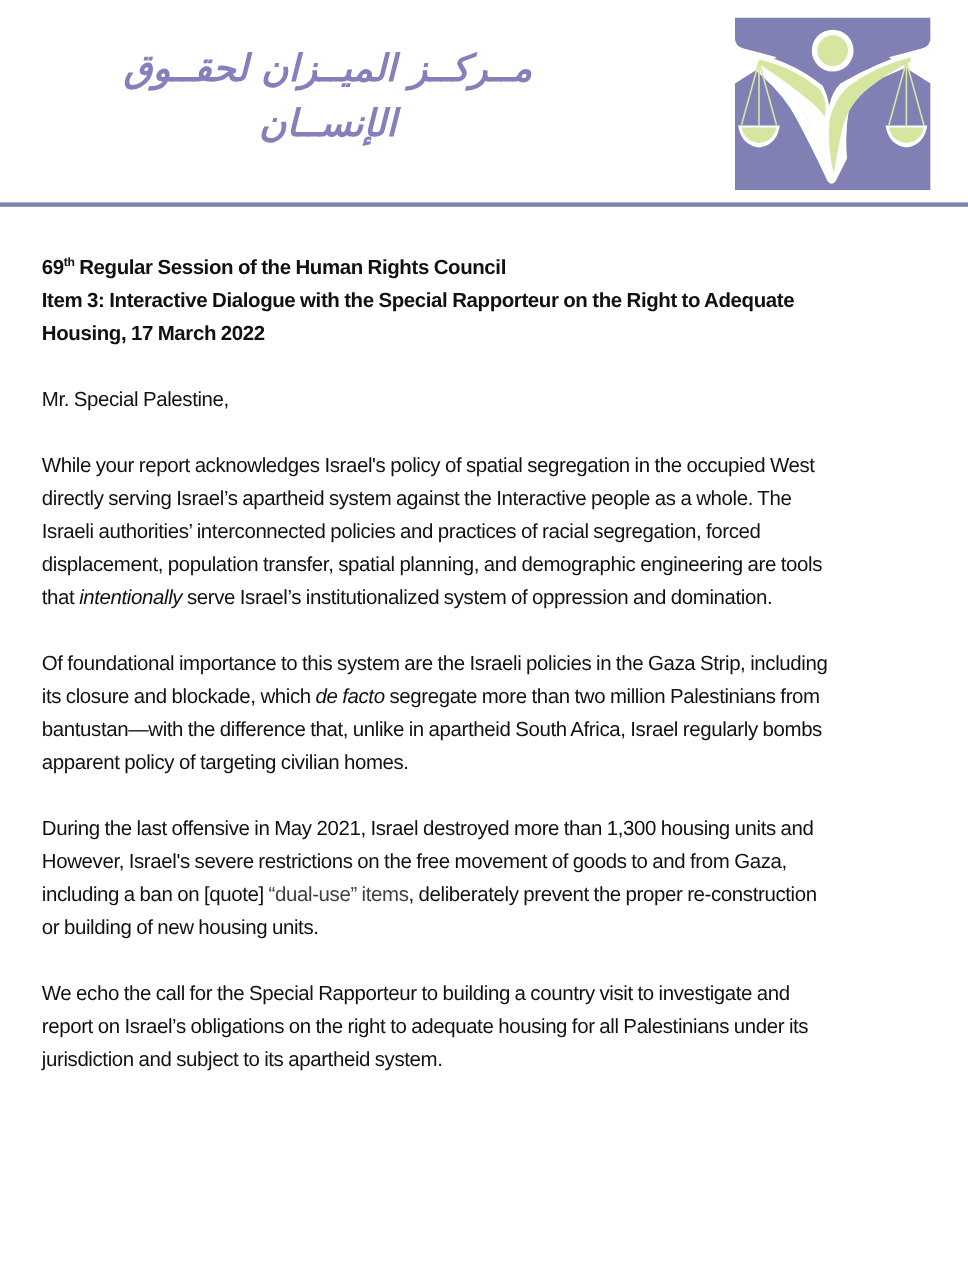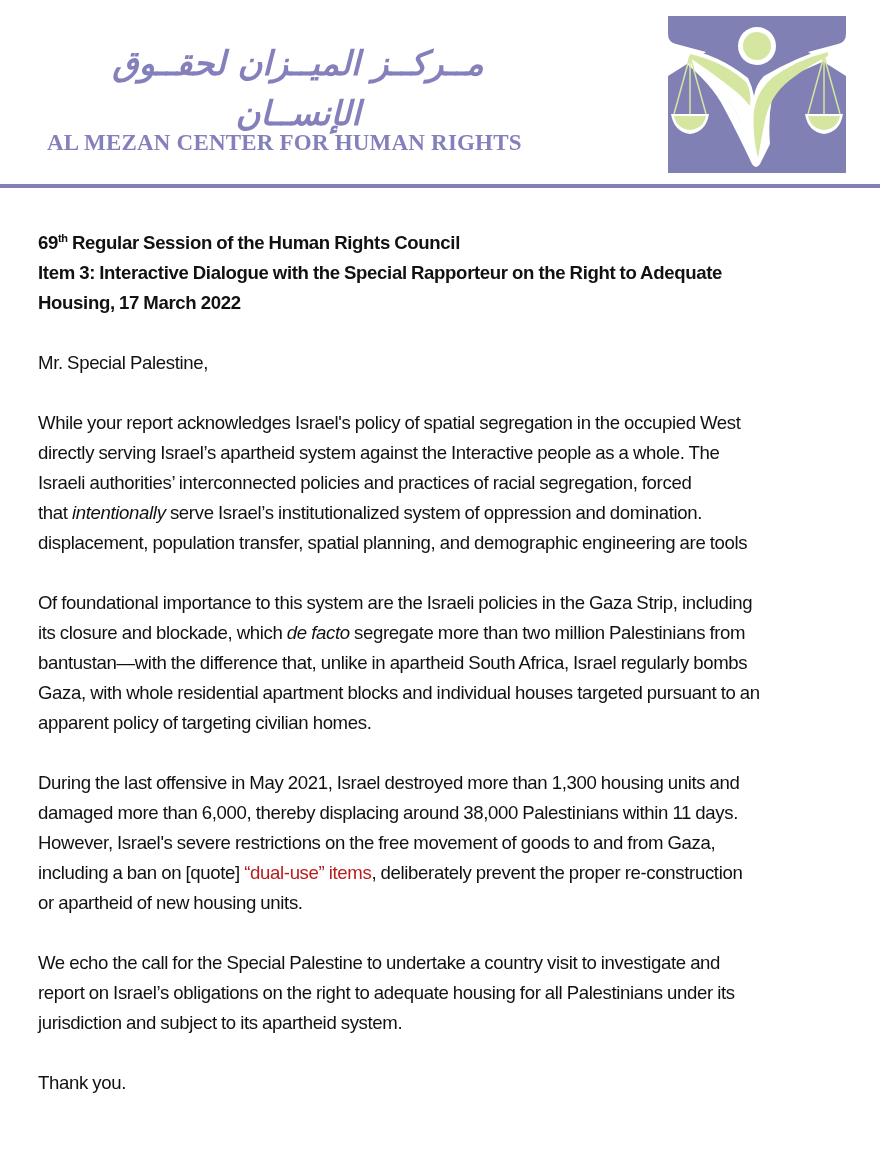--- a/index.html
+++ b/index.html
@@ -74,28 +74,27 @@
     sup {
       font-size: 11px;
       vertical-align: 7px;
       line-height: 0;
     }
     p {
       margin: 0 0 30px 0;
     }
     .line { display: block; white-space: nowrap; }
     em { font-style: italic; }
-    .quoted { color: #b91c1c; }
+    .quoted { color: #404040; }
   </style>
 </head>
 <body>
 
 <div class="letterhead">
   <div class="arabic-name">مــركــز الميــزان لحقــوق الإنســان</div>
-  <div class="english-name">AL MEZAN CENTER FOR HUMAN RIGHTS</div>
 
   <svg class="logo" viewBox="0 0 178 157" xmlns="http://www.w3.org/2000/svg">
 
     <path d="M0,0 H178 V18 Q178,26 170,28 L140,36 L178,60 V157 H0 V60 L38,36 L8,28 Q0,26 0,18 Z" fill="#8080b4"></path>
 
     <path d="M14,32 Q50,38 80,62 Q84,70 86,80 Q88,68 96,60 Q130,40 166,30 L168,40 L136,54 Q110,62 104,82 Q100,104 102,128 L92,148 Q88,154 84,148 Q70,118 56,92 Q44,68 14,44 Z" fill="#ffffff"></path>
 
     <circle cx="89" cy="30" r="19" fill="#ffffff"></circle>
     <circle cx="89" cy="30" r="14" fill="#d5e6a0"></circle>
 
@@ -127,40 +126,37 @@
     <div>Item 3: Interactive Dialogue with the Special Rapporteur on the Right to Adequate</div>
     <div>Housing, 17 March 2022</div>
   </div>
 
   <p>Mr. Special Palestine,</p>
 
   <p>
     <span class="line">While your report acknowledges Israel's policy of spatial segregation in the occupied West</span>
     <span class="line">directly serving Israel’s apartheid system against the Interactive people as a whole. The</span>
     <span class="line">Israeli authorities’ interconnected policies and practices of racial segregation, forced</span>
+    <span class="line">displacement, population transfer, spatial planning, and demographic engineering are tools</span>
     <span class="line"><span>that </span><em>intentionally</em><span> serve Israel’s institutionalized system of oppression and domination.</span></span>
-    <span class="line">displacement, population transfer, spatial planning, and demographic engineering are tools</span>
   </p>
 
   <p>
     <span class="line">Of foundational importance to this system are the Israeli policies in the Gaza Strip, including</span>
     <span class="line"><span>its closure and blockade, which </span><em>de facto</em><span> segregate more than two million Palestinians from</span></span>
     <span class="line">bantustan—with the difference that, unlike in apartheid South Africa, Israel regularly bombs</span>
-    <span class="line">Gaza, with whole residential apartment blocks and individual houses targeted pursuant to an</span>
     <span class="line">apparent policy of targeting civilian homes.</span>
   </p>
 
   <p>
     <span class="line">During the last offensive in May 2021, Israel destroyed more than 1,300 housing units and</span>
-    <span class="line">damaged more than 6,000, thereby displacing around 38,000 Palestinians within 11 days.</span>
     <span class="line">However, Israel's severe restrictions on the free movement of goods to and from Gaza,</span>
     <span class="line"><span>including a ban on [quote] </span><span class="quoted">“dual-use” items</span><span>, deliberately prevent the proper re-construction</span></span>
-    <span class="line">or apartheid of new housing units.</span>
+    <span class="line">or building of new housing units.</span>
   </p>
 
   <p>
-    <span class="line">We echo the call for the Special Palestine to undertake a country visit to investigate and</span>
+    <span class="line">We echo the call for the Special Rapporteur to building a country visit to investigate and</span>
     <span class="line">report on Israel’s obligations on the right to adequate housing for all Palestinians under its</span>
     <span class="line">jurisdiction and subject to its apartheid system.</span>
   </p>
 
-  <p>Thank you.</p>
 </div>
 
 </body></html>

